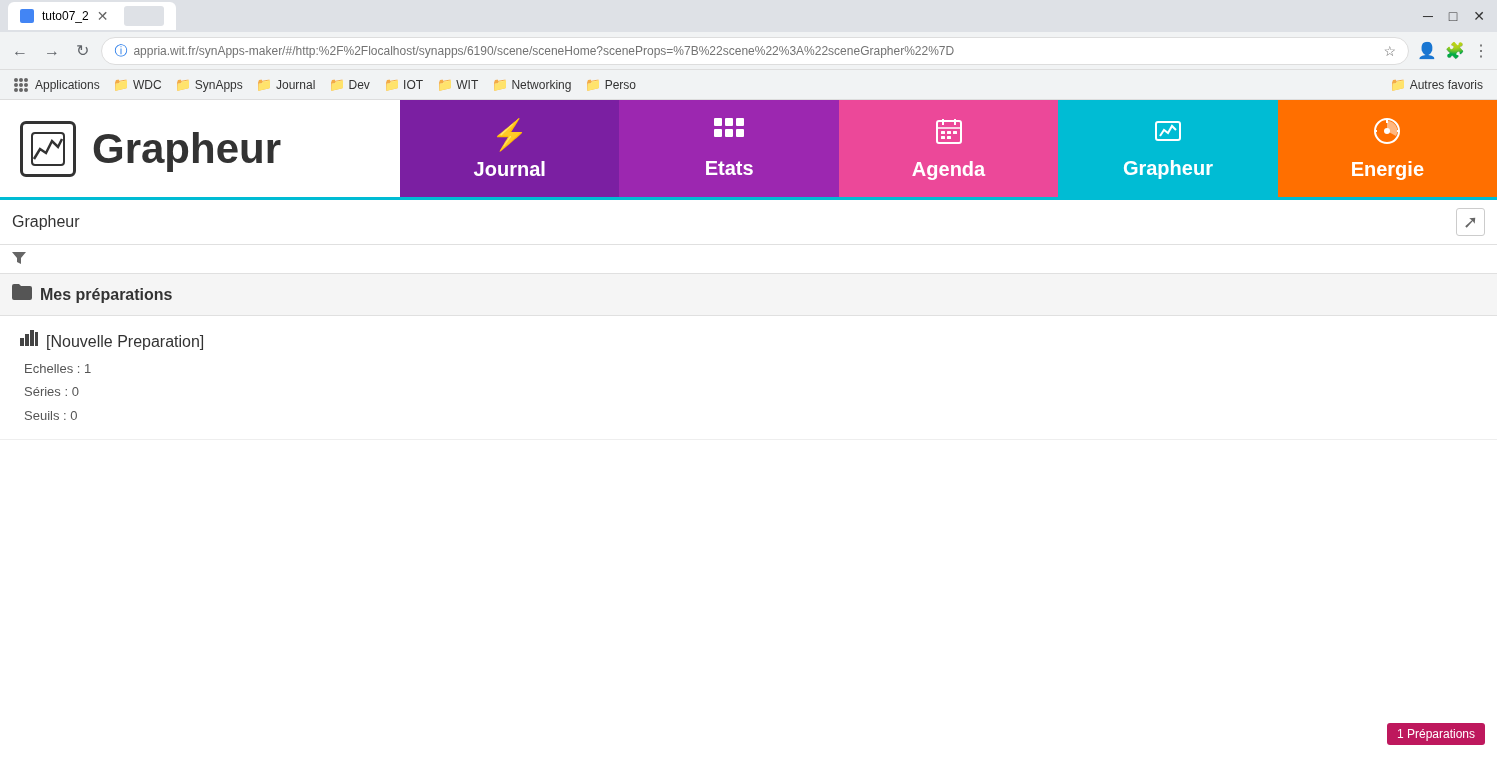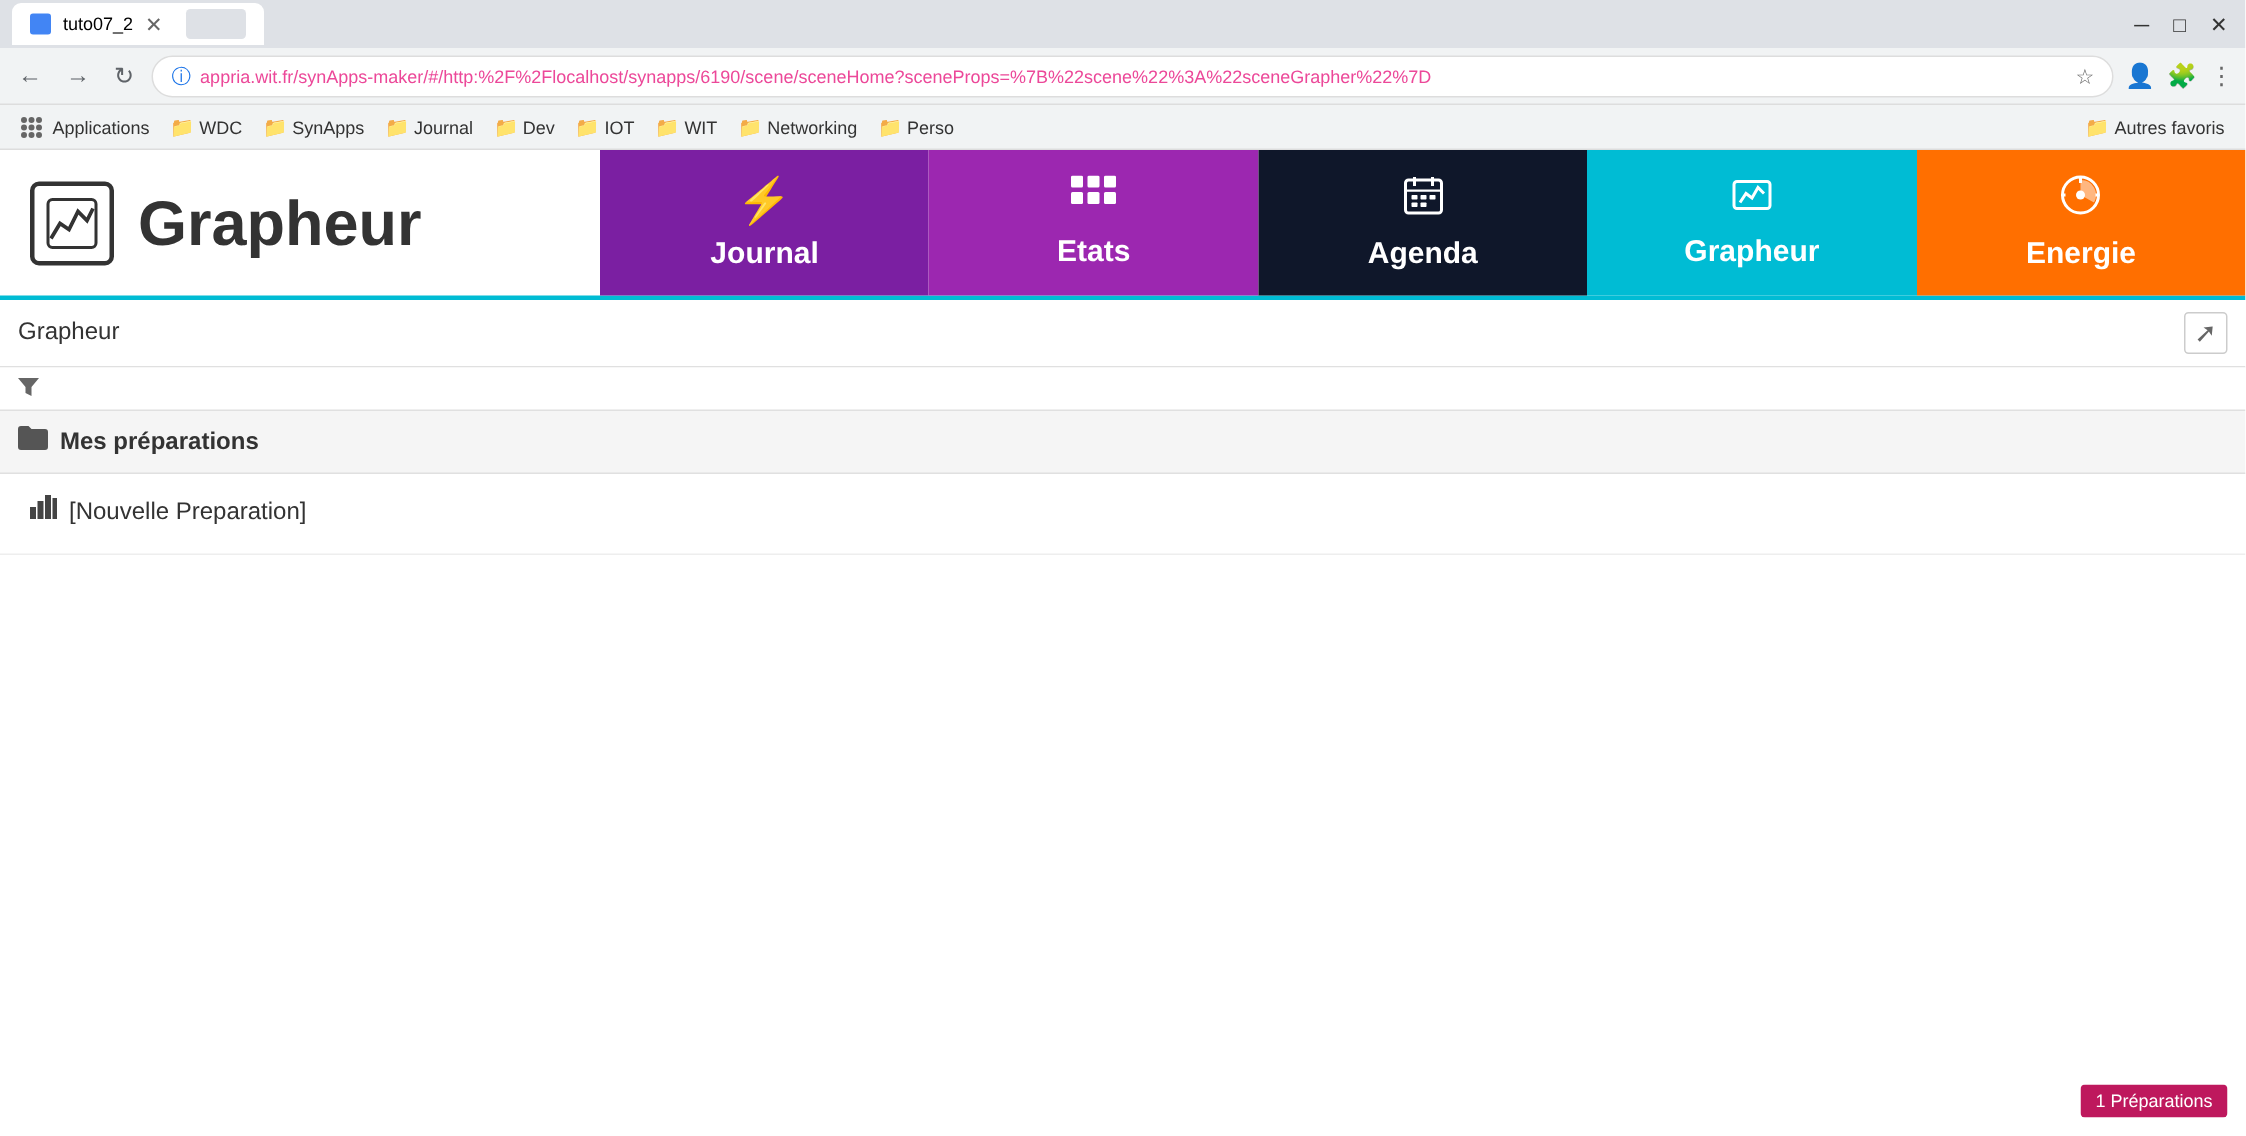--- a/index.html
+++ b/index.html
@@ -74,21 +74,21 @@
       background: #fff;
       border: 1px solid #ddd;
       border-radius: 20px;
       height: 28px;
       padding: 0 12px;
       font-size: 12px;
       gap: 6px;
     }
     .address-text {
       font-size: 12px;
-      color: #ec4899;
+      color: #737373;
       white-space: nowrap;
       overflow: hidden;
       text-overflow: ellipsis;
     }
     .address-icons { display: flex; gap: 4px; margin-left: auto; color: #666; font-size: 14px; }
 
     
     .bookmarks-bar {
       height: 30px;
       background: #f1f3f4;
@@ -173,21 +173,21 @@
       gap: 6px;
       color: #fff;
       font-size: 20px;
       font-weight: bold;
       cursor: pointer;
       text-decoration: none;
     }
     .nav-tab-icon { font-size: 30px; }
     .tab-journal { background: #7b1fa2; }
     .tab-etats { background: #9c27b0; }
-    .tab-agenda { background: #0f172a; }
+    .tab-agenda { background: #ec4899; }
     .tab-grapheur { background: #00bcd4; }
     .tab-energie { background: #ff6f00; }
 
     
     .page-breadcrumb {
       display: flex;
       align-items: center;
       justify-content: space-between;
       padding: 8px 12px;
       border-bottom: 1px solid #e0e0e0;
@@ -462,16 +462,27 @@
       <span class="prep-chart-icon">
         <svg width="18" height="18" viewBox="0 0 18 18" fill="#444">
           <rect x="0" y="10" width="4" height="8"></rect>
           <rect x="5" y="6" width="4" height="12"></rect>
           <rect x="10" y="2" width="4" height="16"></rect>
           <rect x="15" y="4" width="3" height="14"></rect>
         </svg>
       </span>
       <span>[Nouvelle Preparation]</span>
     </div>
+    <div class="prep-detail">
+      <div>
+        <span>Echelles</span>&nbsp;:&nbsp;<span>1</span>
+      </div>
+      <div>
+        <span>Séries</span>&nbsp;:&nbsp;<span>0</span>
+      </div>
+      <div>
+        <span>Seuils</span>&nbsp;:&nbsp;<span>0</span>
+      </div>
+    </div>
   </div>
 </div>
 
 <div class="bottom-badge">1 Préparations</div>
 
 </body></html>

